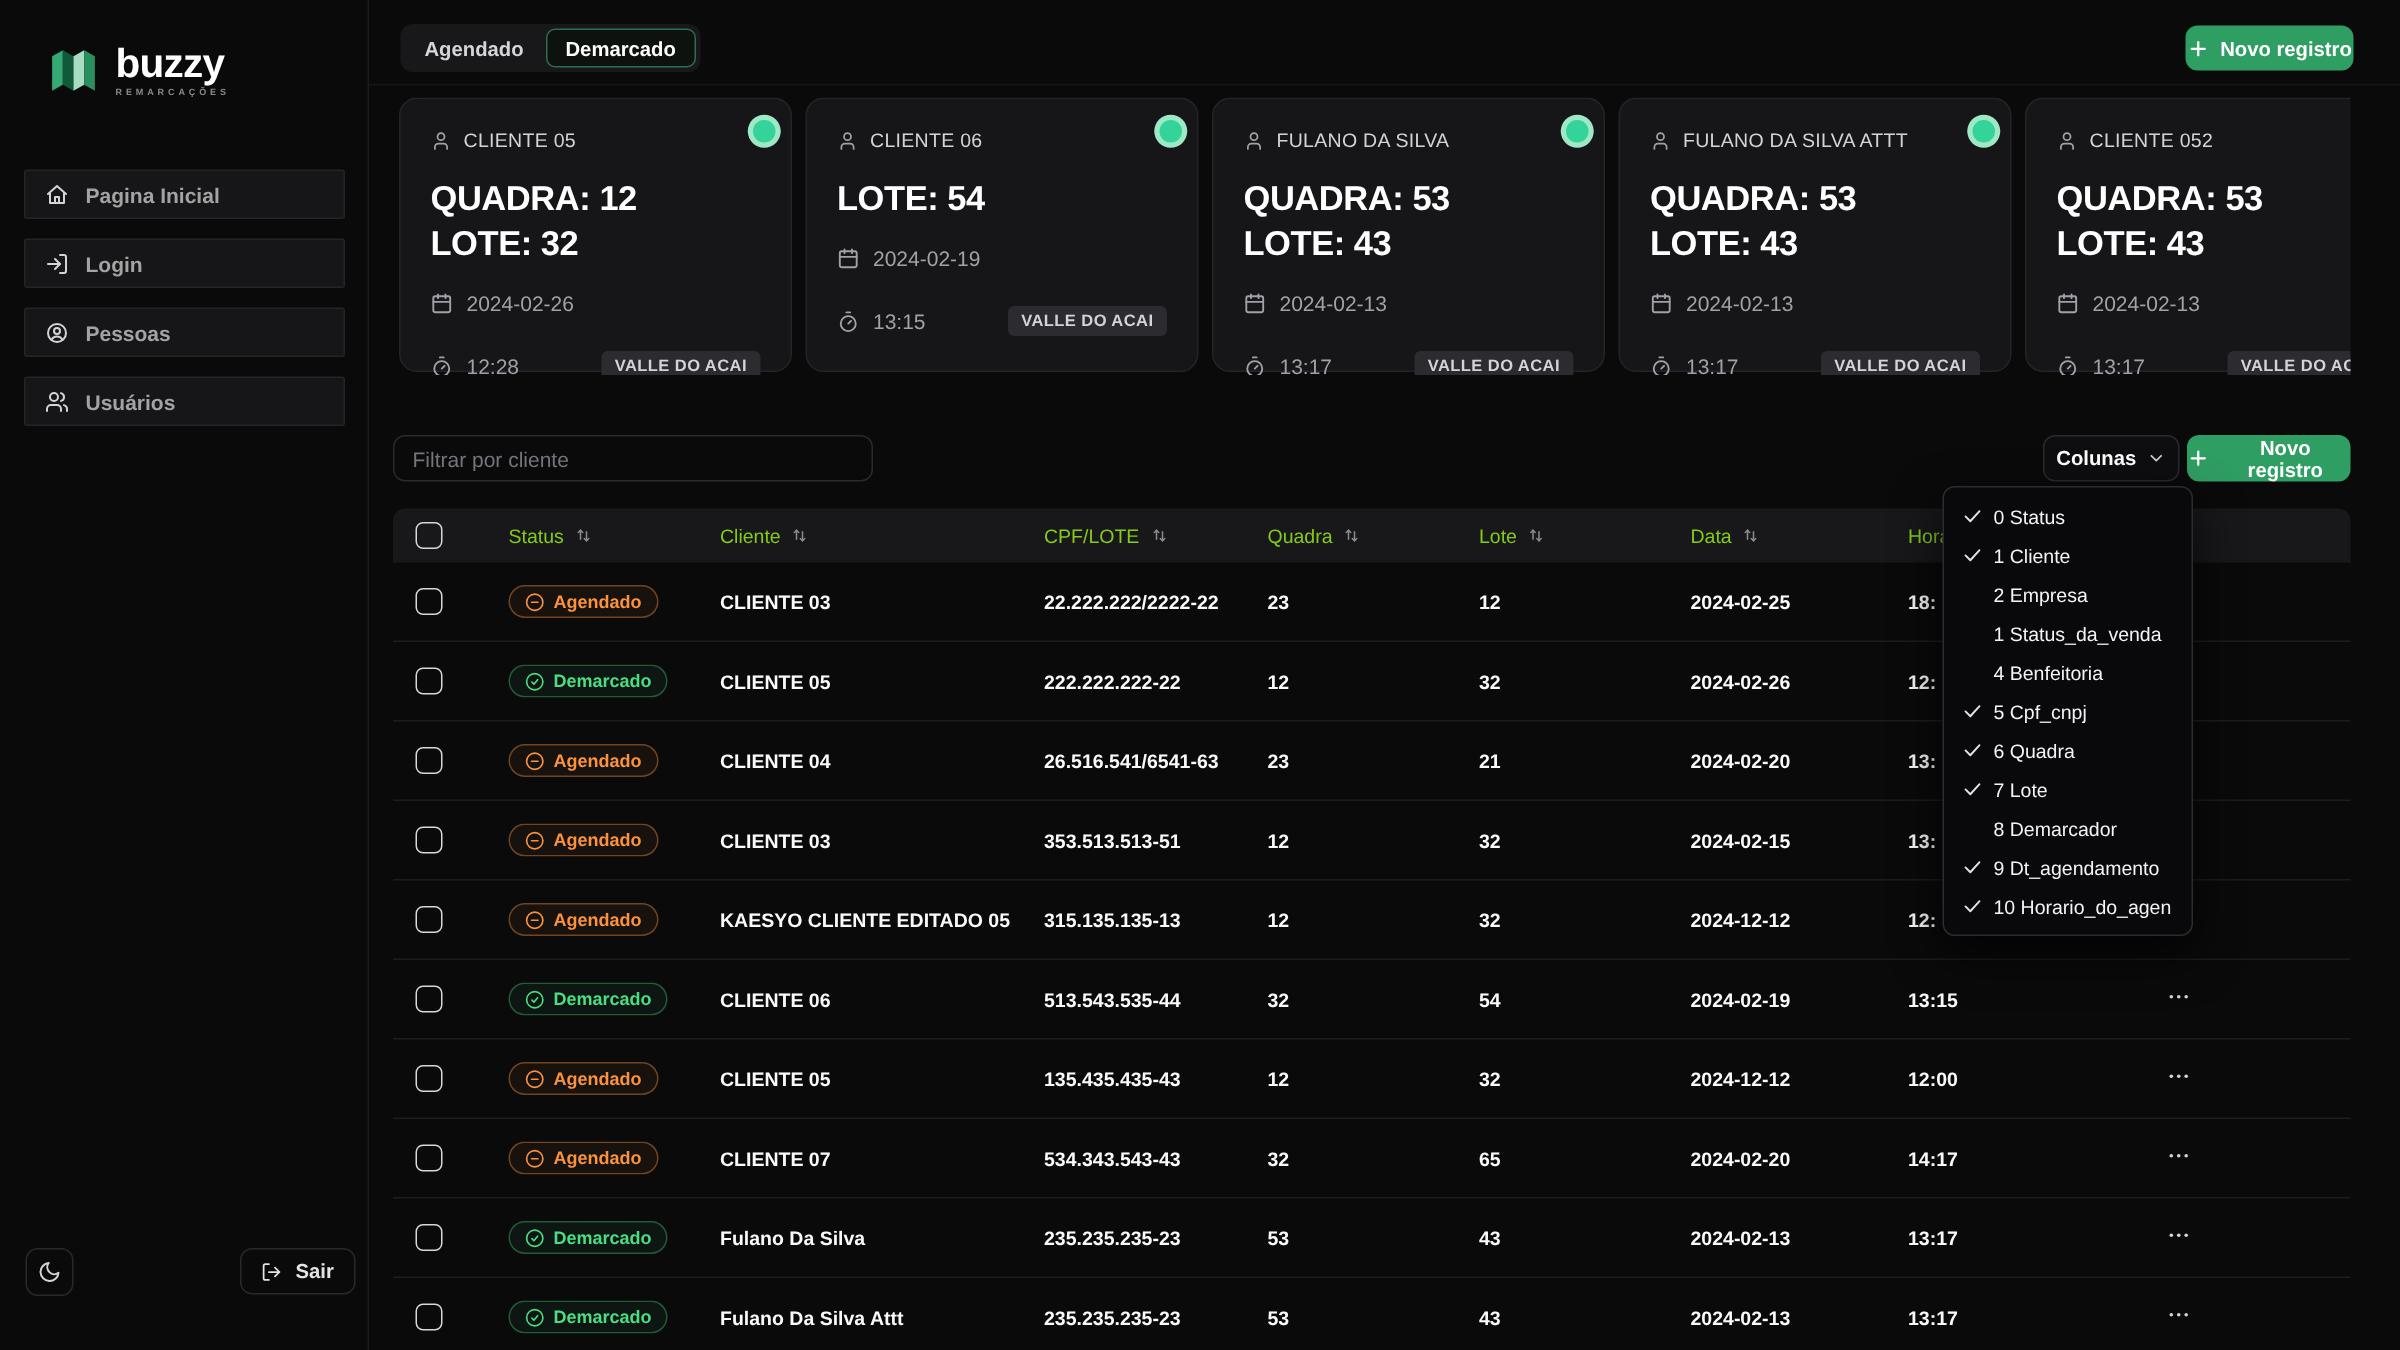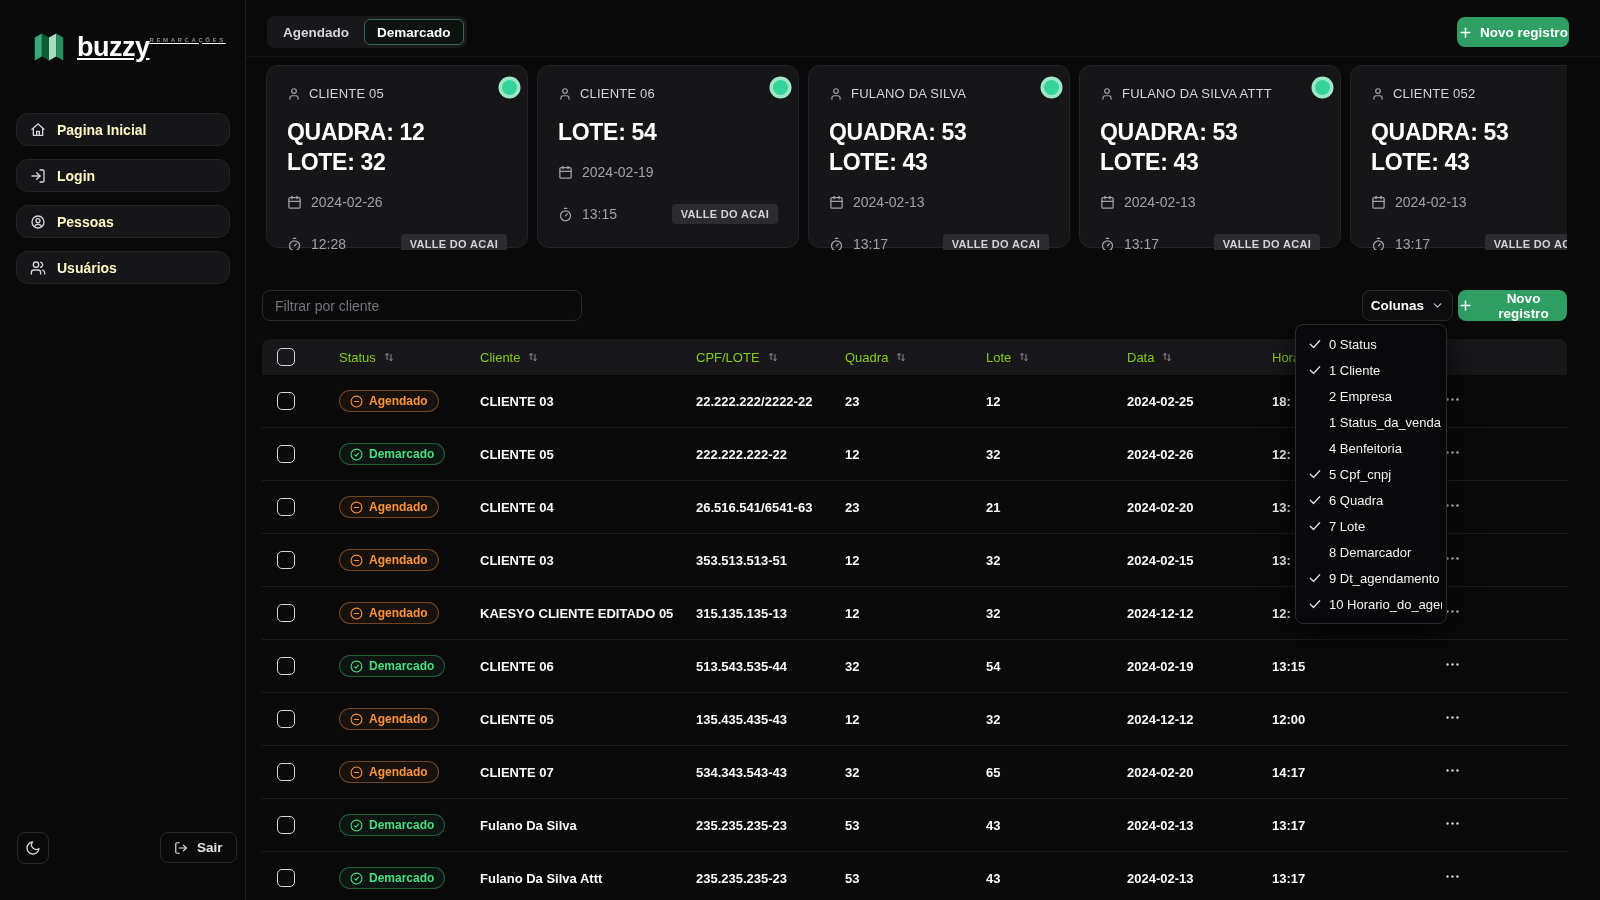--- a/index.html
+++ b/index.html
@@ -6,25 +6,25 @@
   html,body { background:#000; }
   body { font-family:"Liberation Sans", sans-serif; }
   .stage { position:relative; width:1600px; height:900px; overflow:hidden; background:#0a0a0b; color:#fafafa; }
 
   .ic { display:inline-flex; align-items:center; justify-content:center; flex:0 0 auto; }
   .ic svg { display:block; }
 
   
   .sidebar { position:absolute; left:0; top:0; width:246px; height:900px; border-right:1px solid #1d1d20; background:#0a0a0b; }
   .logo { position:absolute; left:30px; top:28px; display:flex; align-items:center; gap:9px; }
-  .logo-text { display:flex; flex-direction:row;text-decoration:underline; }
+  .logo-text { display:flex; flex-direction:column; }
   .logo-name { font-size:27px; font-weight:800; color:#fff; letter-spacing:-0.5px; line-height:1; }
   .logo-tag { font-size:6px; letter-spacing:2.6px; color:#8a8a90; margin-top:3px; font-weight:700; }
   .nav { position:absolute; left:16px; right:15px; top:113px; display:flex; flex-direction:column; gap:13px; }
-  .nav-item { display:flex; align-items:center; gap:11px; height:33px; padding:0 13px; background:#161618; border:1px solid #242428; border-radius:12px; color:#fef9c3; font-size:14px; font-weight:600; cursor:pointer; }
+  .nav-item { display:flex; align-items:center; gap:11px; height:33px; padding:0 13px; background:#161618; border:1px solid #242428; border-radius:2px; color:#a3a3a3; font-size:14px; font-weight:600; cursor:pointer; }
   .nav-item .ic { color:#d4d4d8; }
   .side-foot-moon { position:absolute; left:17px; top:832px; width:32px; height:32px; border:1px solid #28282c; border-radius:8px; background:transparent; display:flex; align-items:center; justify-content:center; color:#d4d4d8; cursor:pointer; }
   .side-foot-sair { position:absolute; left:160px; top:832px; height:31px; padding:0 13px; border:1px solid #28282c; border-radius:8px; background:transparent; display:flex; align-items:center; gap:9px; color:#e4e4e7; font-size:13.5px; font-weight:600; cursor:pointer; }
 
   
   .tabs { position:absolute; left:267px; top:16px; height:32px; background:#18181b; border-radius:8px; padding:3px; display:flex; gap:2px; }
   .tab { display:flex; align-items:center; padding:0 12px; border-radius:6px; font-size:13.5px; font-weight:600; color:#d6d6da; border:1px solid transparent; cursor:pointer; }
   .tab.active { background:#0e120f; border-color:#2e6b4f; color:#fff; }
   .btn-green { display:flex; align-items:center; justify-content:center; gap:7px; background:#2f9e63; border:none; border-radius:8px; color:#fff; font-size:13.5px; font-weight:700; cursor:pointer; font-family:inherit; }
   .new-top { position:absolute; left:1457px; top:17px; width:112px; height:30px; }
@@ -59,21 +59,21 @@
   .tr { height:53px; border-bottom:1px solid #1d1d21; }
   .td { padding-left:15px; font-size:13px; font-weight:600; color:#fafafa; white-space:nowrap; overflow:hidden; }
   .cb { width:18px; height:18px; margin-left:15px; border:1.5px solid #d8d8dc; border-radius:5px; background:transparent; cursor:pointer; }
   .badge { display:inline-flex; align-items:center; gap:6px; height:22px; padding:0 10px; border-radius:999px; font-size:12px; font-weight:700; white-space:nowrap; }
   .badge.agendado { color:#fb923c; background:rgba(251,146,60,.06); border:1px solid rgba(251,146,60,.4); }
   .badge.demarcado { color:#4ade80; background:rgba(74,222,128,.06); border:1px solid rgba(74,222,128,.35); }
   .actions-cell { padding-left:40px; }
   .row-dots { background:none; border:none; color:#d4d4d8; cursor:pointer; padding:2px; }
 
   
-  .menu { position:absolute; left:1295px; top:324px; width:152px; background:#09090b; border:1px solid #2c2c30; border-radius:8px; padding:6px 4px; box-shadow:0 12px 32px rgba(0,0,0,.75); z-index:30; }
+  .menu { position:absolute; left:1295px; top:324px; width:167px; background:#09090b; border:1px solid #2c2c30; border-radius:8px; padding:6px 4px; box-shadow:0 12px 32px rgba(0,0,0,.75); z-index:30; }
   .menu-item { display:flex; align-items:center; height:26px; padding:0 5px; gap:5px; font-size:13px; font-weight:500; color:#f4f4f5; white-space:nowrap; overflow:hidden; border-radius:4px; cursor:pointer; }
   .menu-check { width:19px; display:inline-flex; justify-content:center; color:#e4e4e7; flex:0 0 19px; }
   .menu-check.off { visibility:hidden; }
 </style>
 </head>
 <body>
 
 <div class="stage">
 
   <aside class="sidebar">

